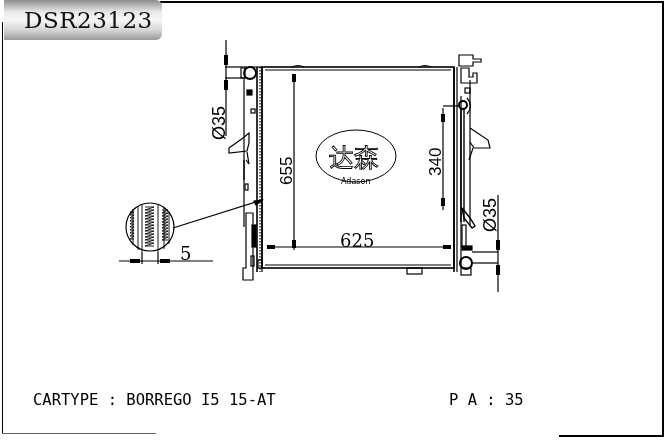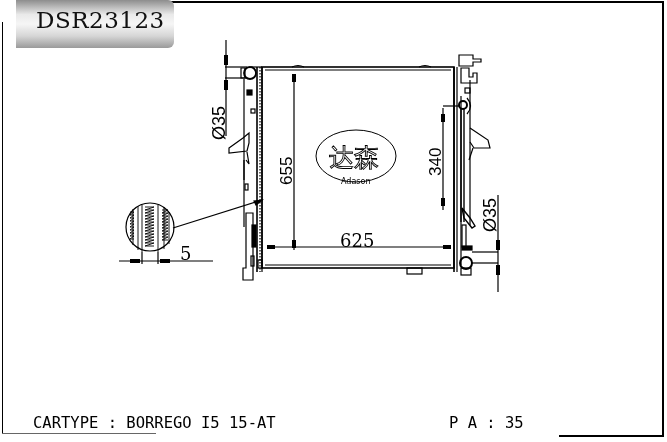--- a/index.html
+++ b/index.html
@@ -3,33 +3,33 @@
 <meta charset="utf-8">
 <style>
   html, body { margin:0; padding:0; background:#ffffff; }
   body { width:667px; height:442px; position:relative; overflow:hidden; font-family:"DejaVu Sans", sans-serif; }
   .frame-top { position:absolute; left:160px; top:1px; width:503px; height:0; border-top:2px solid #000; }
   .frame-right { position:absolute; left:662px; top:1px; width:0; height:434px; border-left:2px solid #000; }
   .frame-bottom-right { position:absolute; left:559px; top:435px; width:105px; border-top:2px solid #000; }
   .frame-left { position:absolute; left:2px; top:22px; width:0; height:411px; border-left:1px solid #000; }
   .frame-bottom-left { position:absolute; left:2px; top:433px; width:154px; border-top:1px solid #666; }
   .title-badge {
-    position:absolute; left:16px; top:0; width:158px; height:48px;
+    position:absolute; left:4px; top:0; width:158px; height:40px;
     border-radius:0 6px 6px 0;
     background:linear-gradient(to bottom,#8d8d8d 0%,#e9e9e9 30%,#f6f6f6 50%,#d6d6d6 75%,#9a9a9a 100%);
   }
   .title-text {
     position:absolute; left:20px; top:6px; font-family:"DejaVu Serif", serif;
     font-size:23px; color:#111; letter-spacing:0.5px; line-height:28px;
   }
   svg.drawing { position:absolute; left:0; top:0; }
   .spec { position:absolute; font-family:"DejaVu Sans Mono", monospace; font-size:15.5px; color:#000; line-height:24.5px; white-space:pre; }
   .spec-left { left:33px; top:339px; }
   .spec-right { left:449px; top:339px; }
-  .row { height:24.5px;margin-top:23px; }
+  .row { height:24.5px; }
 </style>
 </head>
 <body>
 
 <div class="frame-top"></div>
 <div class="frame-right"></div>
 <div class="frame-bottom-right"></div>
 <div class="frame-left"></div>
 <div class="frame-bottom-left"></div>
 

